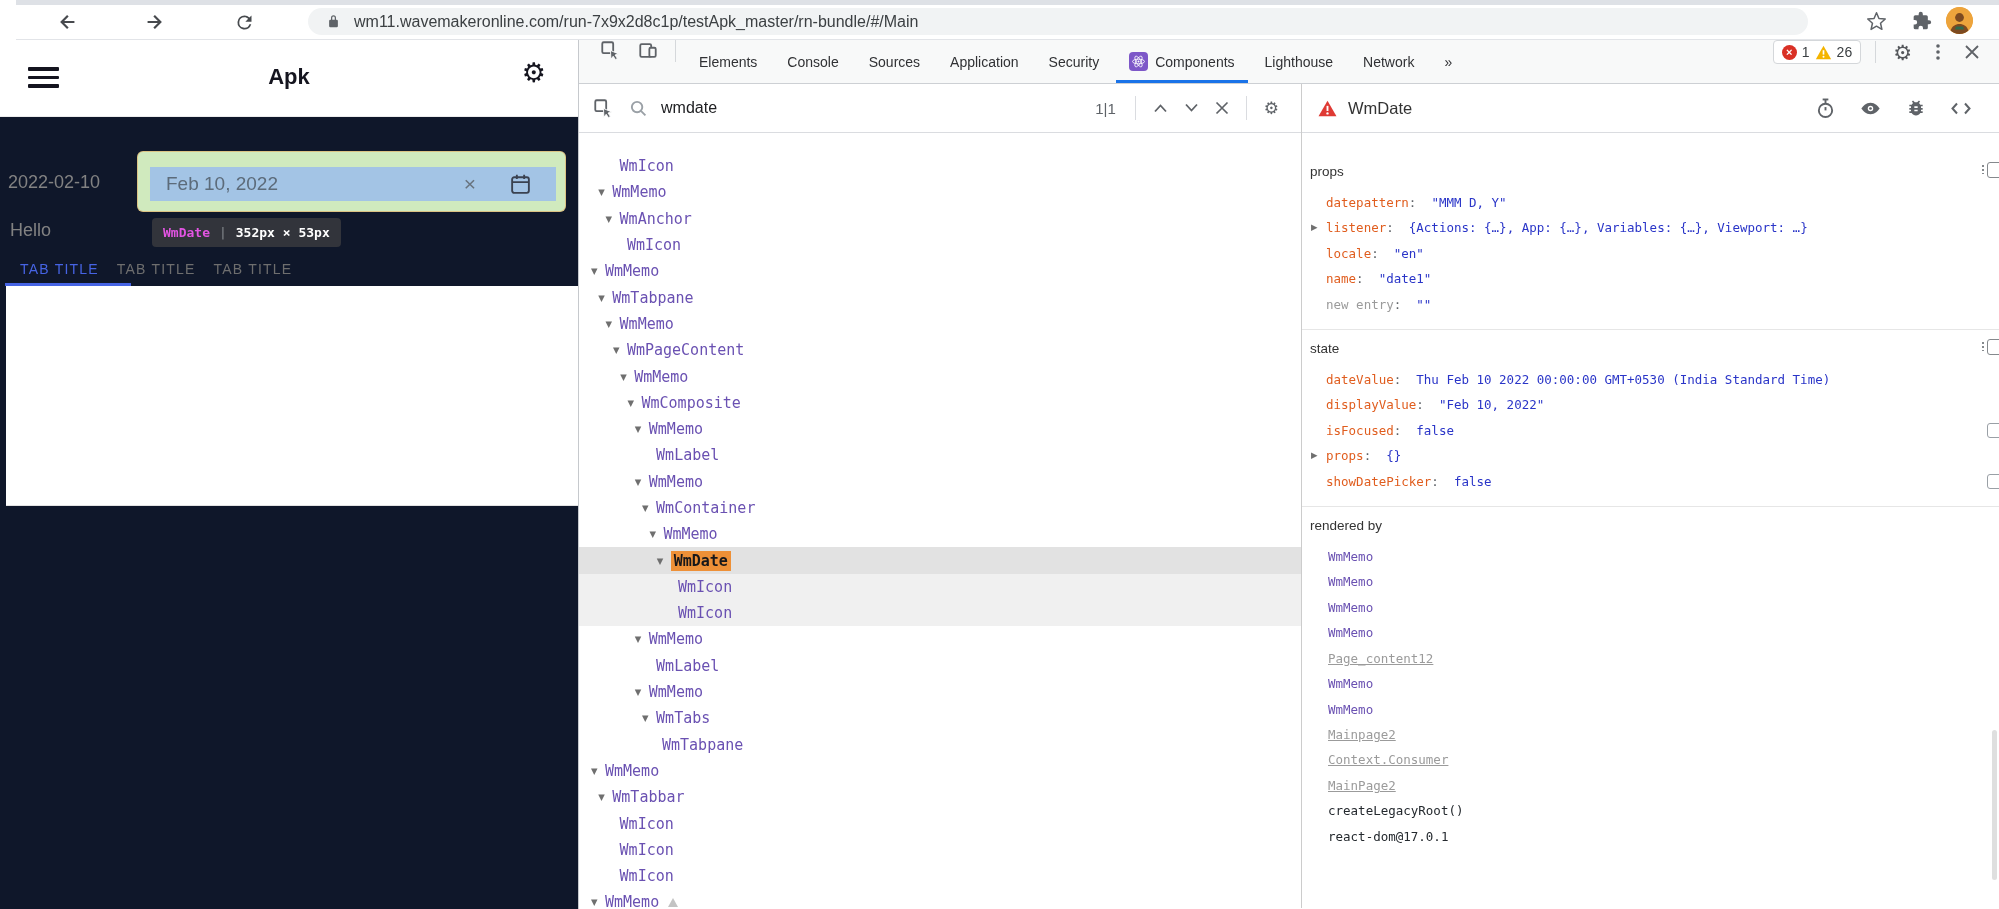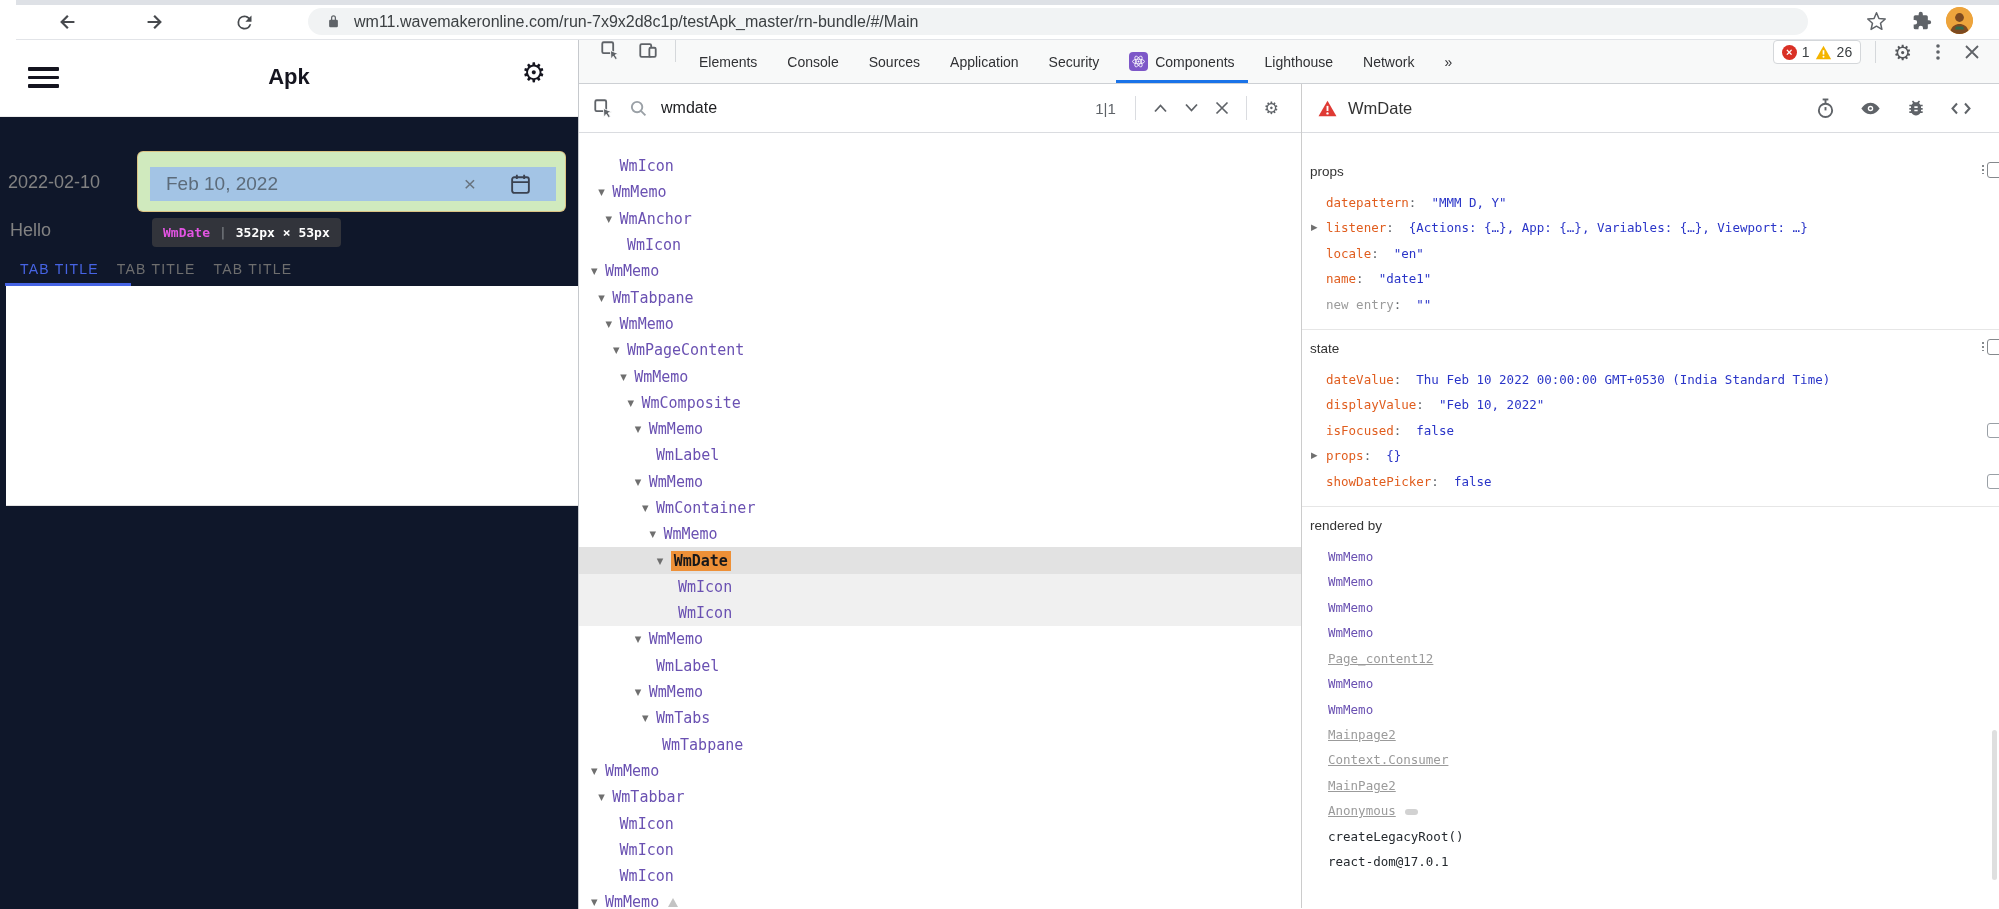--- a/index.html
+++ b/index.html
@@ -447,21 +447,20 @@
                 <div class="rb-row rb-purple"><span>WmMemo</span></div>
                 <div class="rb-row rb-purple"><span>WmMemo</span></div>
                 <div class="rb-row rb-purple"><span>WmMemo</span></div>
                 <div class="rb-row rb-purple"><span>WmMemo</span></div>
                 <div class="rb-row rb-gray"><span>Page_content12</span></div>
                 <div class="rb-row rb-purple"><span>WmMemo</span></div>
                 <div class="rb-row rb-purple"><span>WmMemo</span></div>
                 <div class="rb-row rb-gray"><span>Mainpage2</span></div>
                 <div class="rb-row rb-gray"><span>Context.Consumer</span></div>
                 <div class="rb-row rb-gray"><span>MainPage2</span></div>
-                <div class="rb-row rb-gray"><span>Anonymous</span><span class="rb-badge"></span></div>
                 <div class="rb-row rb-dark"><span>createLegacyRoot()</span></div>
                 <div class="rb-row rb-dark"><span>react-dom@17.0.1</span></div>
               </div>
           </div>
         </div>
         <span class="scroll-stub"></span>
       </div>
     </div>
   </div>
 </div>

